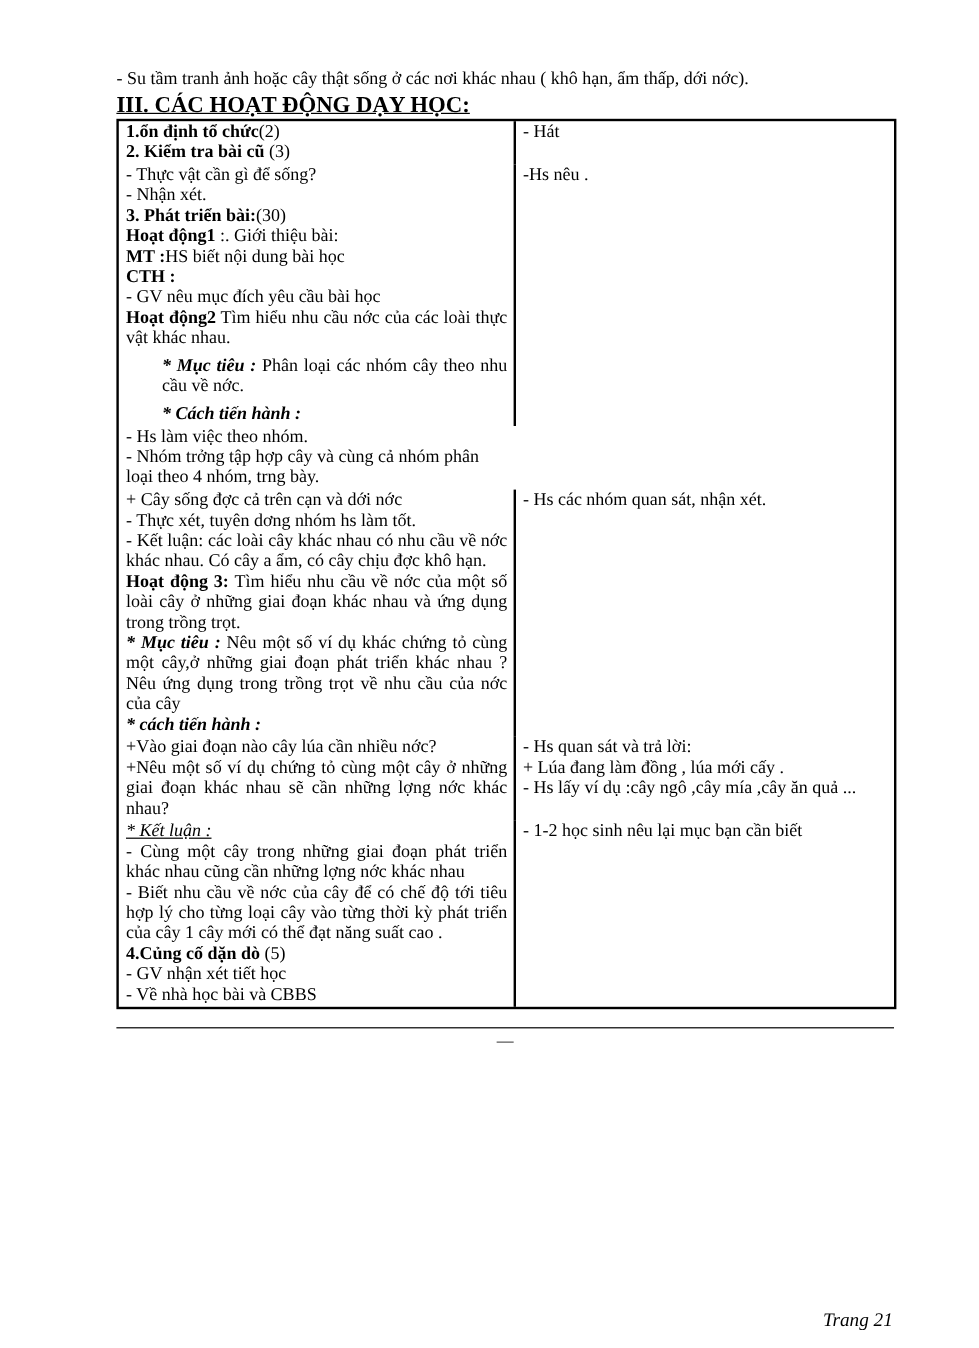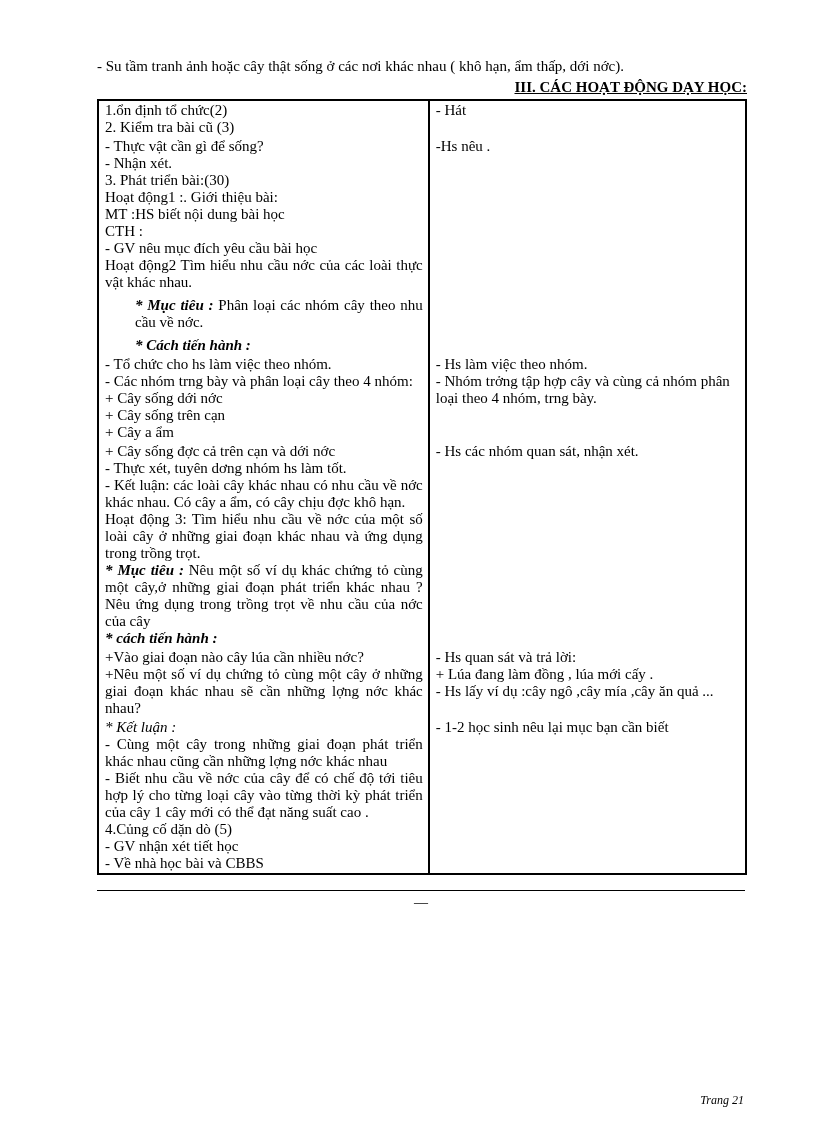--- a/index.html
+++ b/index.html
@@ -5,38 +5,38 @@
   html,body{margin:0;padding:0;background:#ffffff;}
   .page{
     width:816px;height:1123px;position:relative;box-sizing:border-box;
     background:#ffffff;color:#000;
     font-family:"Liberation Serif","DejaVu Serif",serif;
     font-size:15px;line-height:17px;
     padding:58px 69px 4px 97px;overflow:hidden;
   }
   .intro{margin:0 0 3px 0;text-align:justify;}
   .doc-title{
-    font-size:15px;font-weight:bold;text-decoration:underline;
-    margin:3px 0 2px 0;line-height:19px;text-align:right;
+    font-size:19px;font-weight:bold;text-decoration:underline;
+    margin:3px 0 2px 0;line-height:19px;
   }
   .lesson-table{border:2px solid #000;width:650px;box-sizing:border-box;}
   .trow{display:flex;align-items:stretch;}
   .cell{box-sizing:border-box;padding:1px 5px 1px 6px;}
   .cell.left{width:51.2%;border-right:2px solid #000;text-align:justify;}
   .cell.right{width:48.8%;text-align:left;}
   .cell p{margin:0;}
   .cell p.gap{margin-top:6px;margin-left:30px;}
-  .b{font-weight:normal;}
-  .i{font-style:italic;}
+  .b{font-weight:bold;}
+  .i{font-style:italic;text-decoration:underline;}
   .bi{font-weight:bold;font-style:italic;}
   .footer-rule{margin-top:15px;width:648px;border-top:1.5px solid #000;}
   .footer-dash{text-align:center;width:648px;margin-top:3px;font-size:14px;}
   .page-number{
     position:absolute;right:72px;bottom:14px;
-    font-style:italic;font-size:12px;
+    font-style:italic;font-size:16px;
   }
 </style>
 </head>
 <body>
 
 <div class="page">
   <p class="intro">- Su  tầm tranh ảnh hoặc cây thật sống ở các nơi khác nhau ( khô hạn, ẩm thấp, dới nớc).</p>
   <div class="doc-title">III. CÁC HOẠT ĐỘNG DẠY HỌC:</div>
   <div class="lesson-table">
       <div class="trow">
@@ -59,27 +59,20 @@
           <p><span>- GV nêu mục đích yêu cầu bài học</span></p>
           <p><span class="b">Hoạt động2</span><span>  Tìm hiểu nhu cầu nớc  của các loài thực vật khác nhau.</span></p>
           <p class="gap"><span class="bi">* Mục tiêu :</span><span>  Phân loại các nhóm cây theo nhu cầu về nớc.</span></p>
           <p class="gap"><span class="bi">* Cách tiến hành :</span></p>
         </div>
         <div class="cell right">
           <p><span>-Hs nêu .</span></p>
         </div>
       </div>
       <div class="trow">
-        <div class="cell left">
-          <p><span>- Tổ chức cho hs làm việc theo  nhóm.</span></p>
-          <p><span>- Các nhóm trng  bày và phân loại cây theo 4 nhóm:</span></p>
-          <p><span>+ Cây sống dới  nớc</span></p>
-          <p><span>+ Cây sống trên cạn</span></p>
-          <p><span>+ Cây a  ẩm</span></p>
-        </div>
         <div class="cell right">
           <p><span>- Hs làm việc theo nhóm.</span></p>
           <p><span>- Nhóm trởng  tập hợp cây và cùng cả nhóm phân loại theo 4 nhóm, trng  bày.</span></p>
         </div>
       </div>
       <div class="trow">
         <div class="cell left">
           <p><span>+ Cây sống đợc  cả trên cạn  và dới nớc</span></p>
           <p><span>- Thực xét, tuyên dơng  nhóm hs làm tốt.</span></p>
           <p><span>- Kết luận: các loài cây khác nhau có nhu cầu về nớc  khác nhau. Có cây a ẩm, có cây chịu đợc  khô hạn.</span></p>

